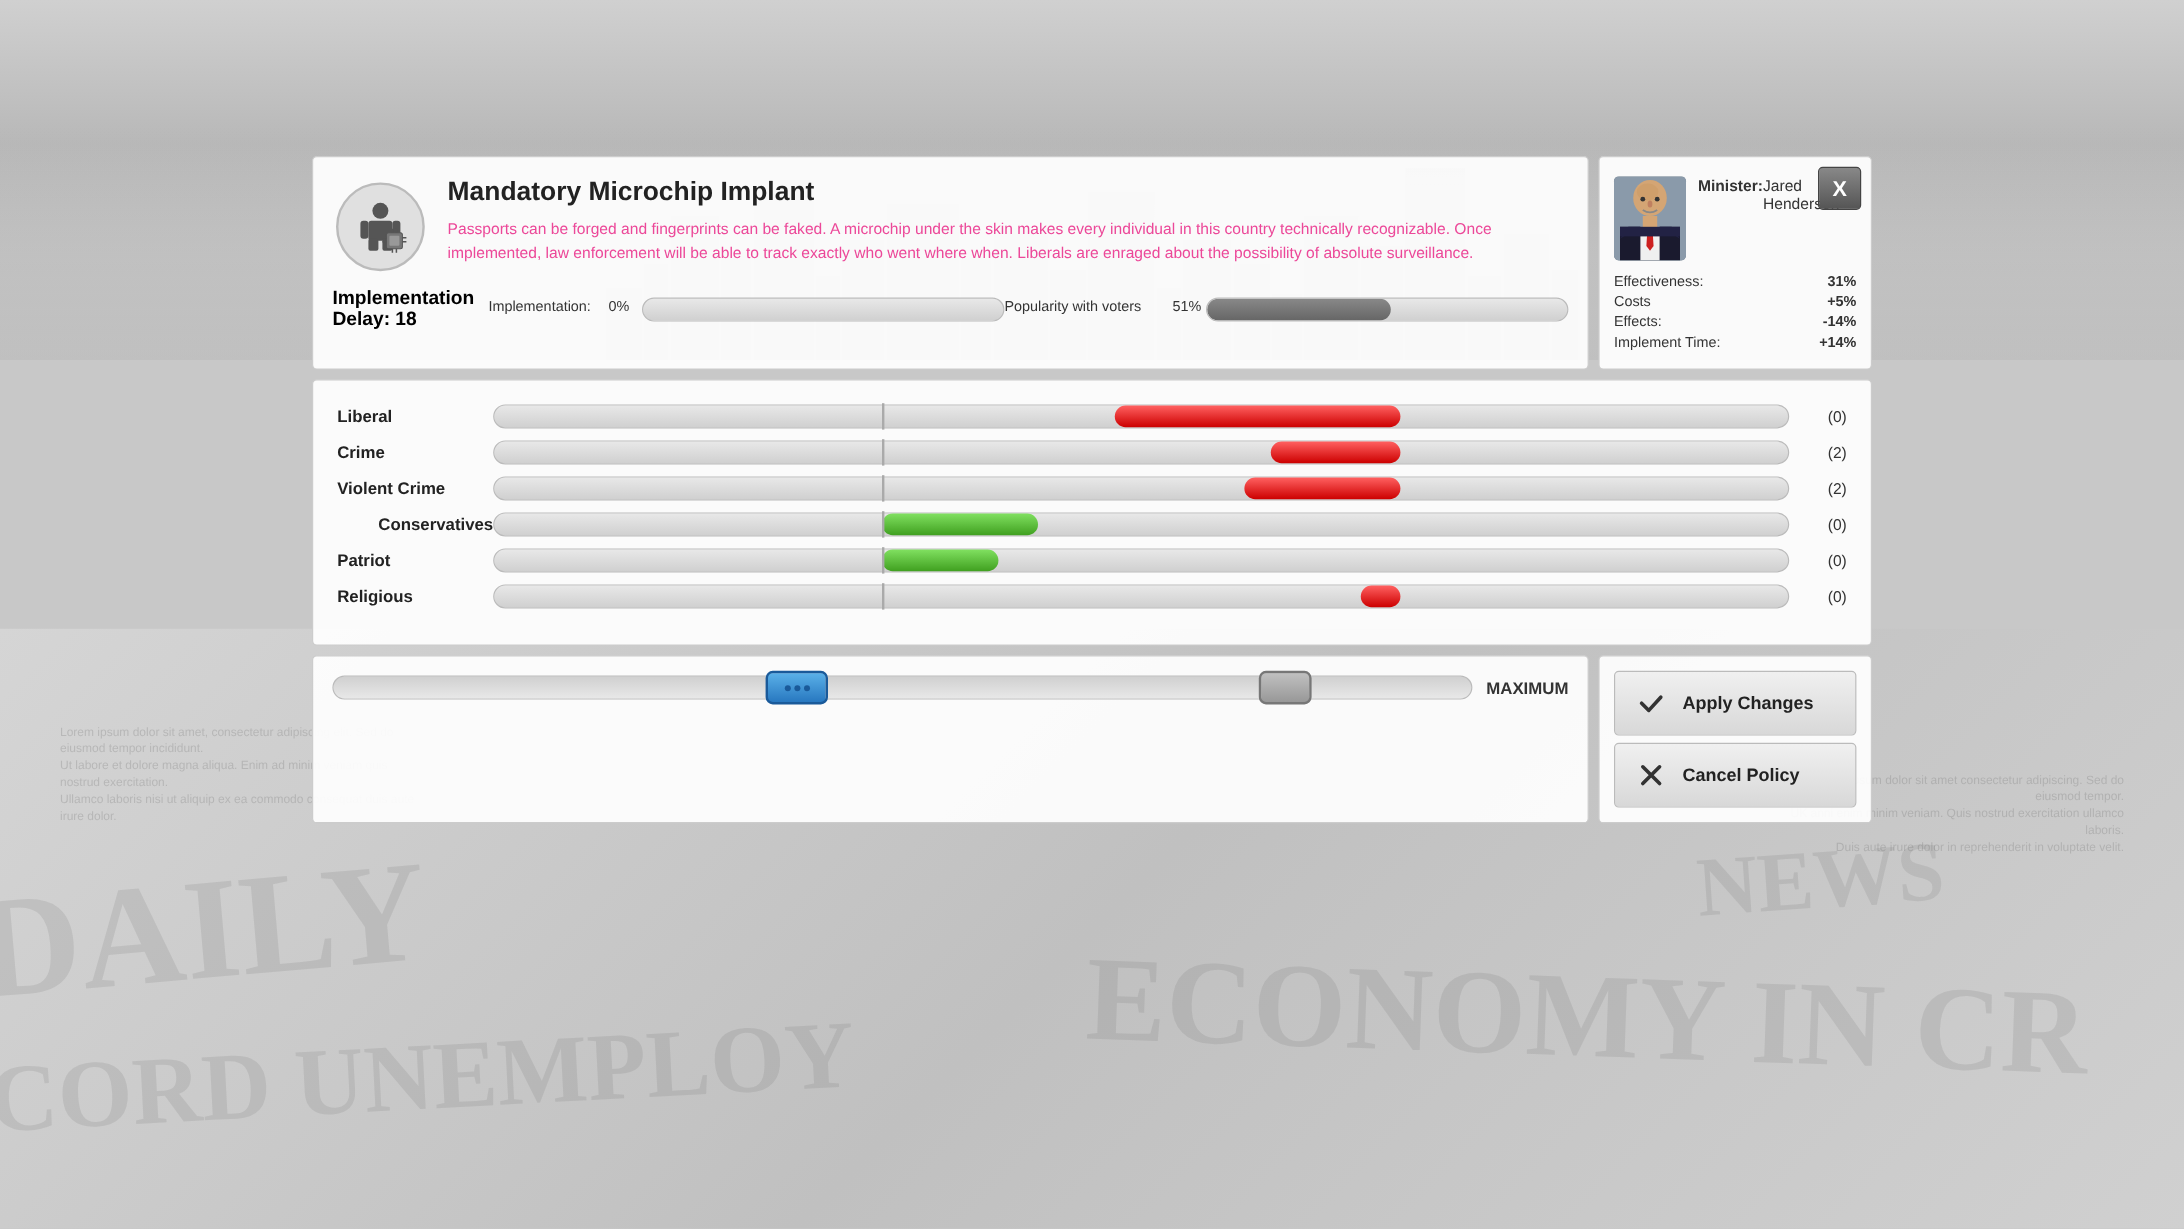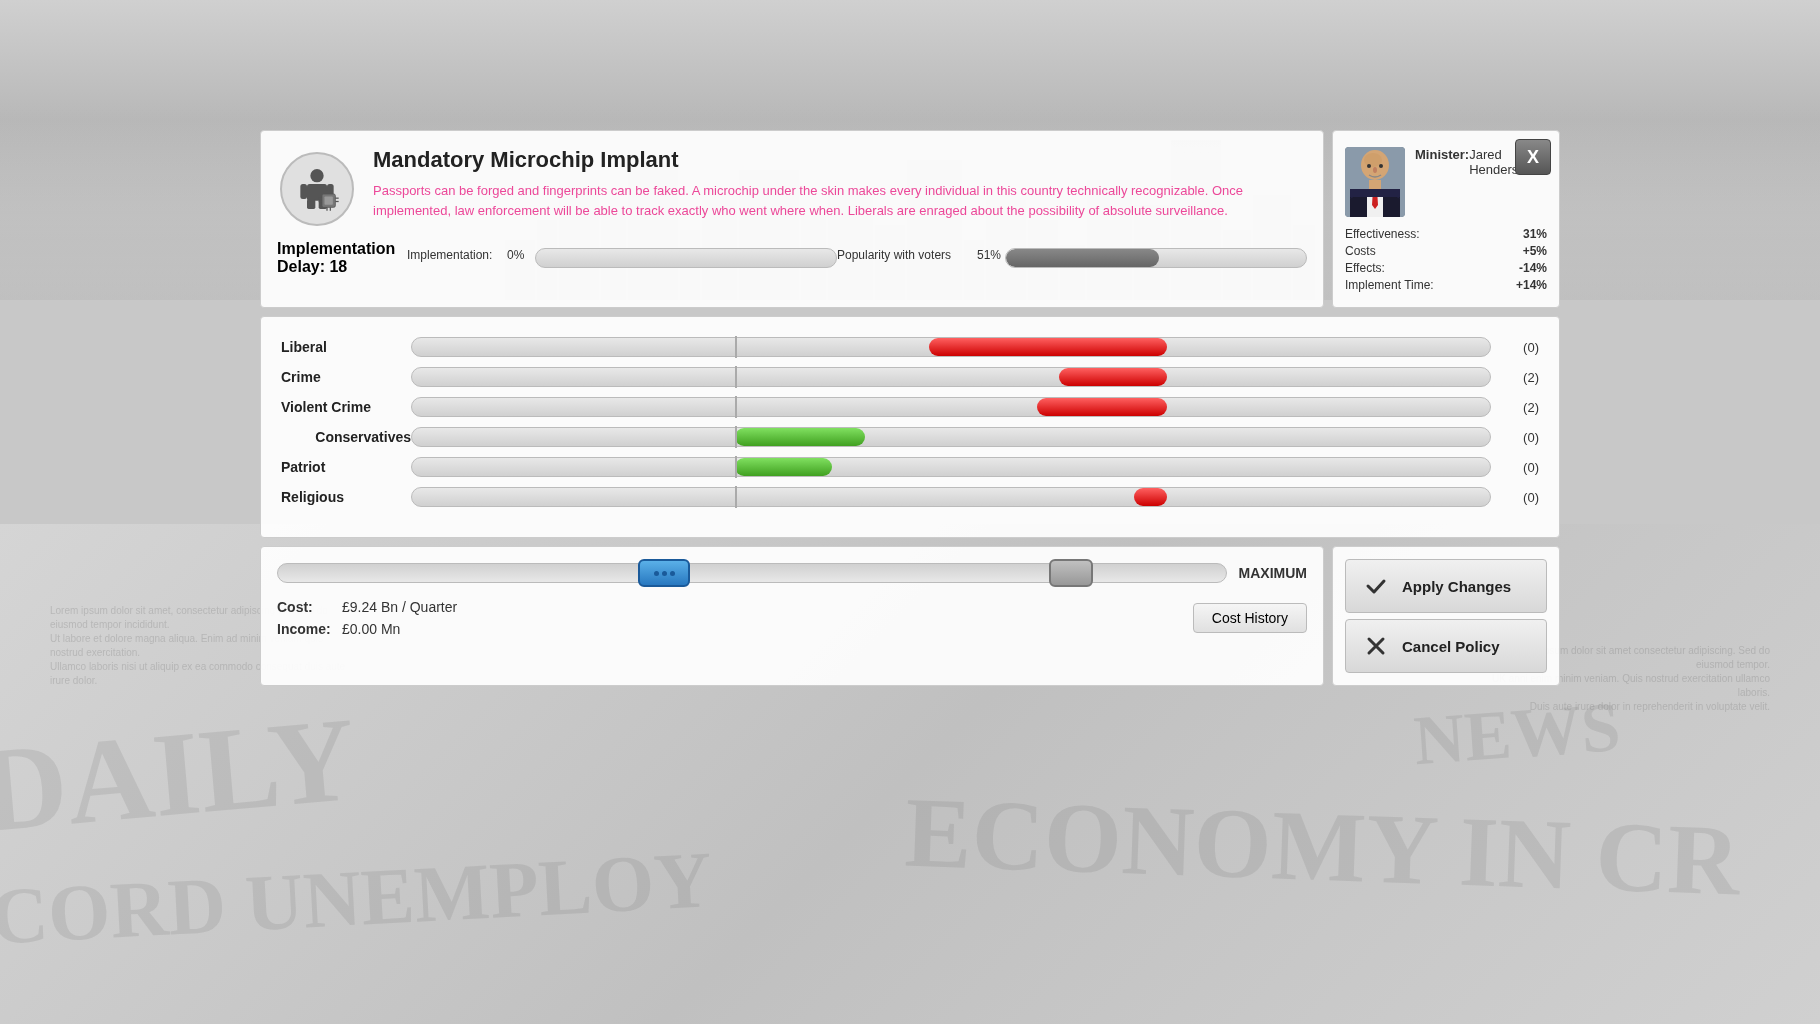--- a/index.html
+++ b/index.html
@@ -693,33 +693,20 @@
             <div class="thumb-dot"></div>
             <div class="thumb-dot"></div>
             <div class="thumb-dot"></div>
           </div>
 
           <div class="slider-thumb-gray"></div>
         </div>
         <div class="maximum-label">MAXIMUM</div>
       </div>
 
-      <div style="display:flex; align-items:center; gap:0;">
-        <div style="flex:1;">
-          <div class="ci-row">
-            <span class="ci-label">Cost:</span>
-            <span>£9.24 Bn / Quarter</span>
-          </div>
-          <div class="ci-row" style="margin-top:6px;">
-            <span class="ci-label">Income:</span>
-            <span>£0.00 Mn</span>
-          </div>
-        </div>
-        <button class="cost-history-btn">Cost History</button>
-      </div>
     </div>
 
     <div class="action-buttons-panel">
 
       <button class="action-btn">
         <div class="action-icon icon-check">
           <svg width="24" height="24" viewBox="0 0 24 24" fill="none">
             <path d="M4 12 L10 18 L20 7" stroke="#333" stroke-width="3" stroke-linecap="round" stroke-linejoin="round"></path>
           </svg>
         </div>

